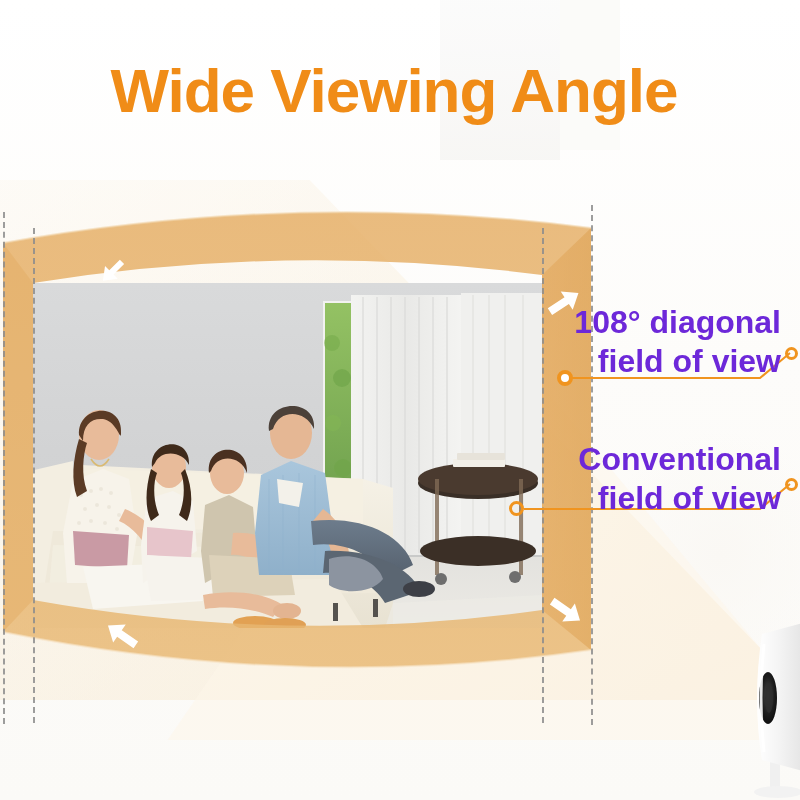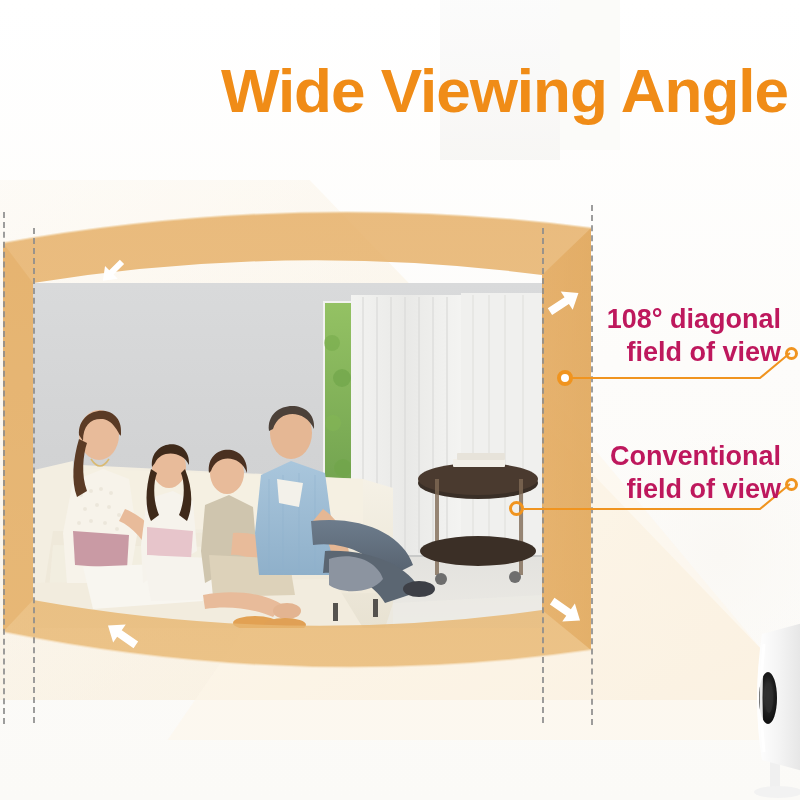--- a/index.html
+++ b/index.html
@@ -14,21 +14,21 @@
       background:
         linear-gradient(180deg,#ffffff 0%,#fdfcfa 45%,#fbfaf7 100%);}
   .bg-window{position:absolute;left:440px;top:-10px;width:120px;height:170px;
       background:linear-gradient(180deg,#fbfbfb,#f6f5f3);opacity:.85;}
   .bg-window2{position:absolute;left:560px;top:0px;width:60px;height:150px;
       background:#fafaf8;opacity:.8;}
   .bg-soft{position:absolute;left:600px;top:430px;width:200px;height:250px;
       background:radial-gradient(ellipse at 60% 50%,#faf8f4 0%,rgba(250,248,244,0) 70%);}
 
   
-  .title{position:absolute;left:0;top:60px;width:788px;text-align:right;
+  .title{position:absolute;left:0;top:60px;width:788px;text-align:center;
       color:#f08c17;font-size:62px;font-weight:bold;letter-spacing:-1px;
       font-family:"Liberation Sans","DejaVu Sans",sans-serif;
       line-height:1;white-space:nowrap;}
 
   
   .cone{position:absolute;left:0;top:180px;width:800px;height:560px;
       pointer-events:none;}
 
   
   .wa-overlay{position:absolute;left:0;top:180px;width:620px;height:520px;}
@@ -48,22 +48,22 @@
   
   .lead{position:absolute;pointer-events:none;}
   .dot-filled{position:absolute;width:16px;height:16px;border-radius:50%;
       background:#ffffff;border:4px solid #f0941f;box-sizing:border-box;}
   .ring{position:absolute;width:15px;height:15px;border-radius:50%;
       background:transparent;border:3px solid #f0941f;box-sizing:border-box;}
   .ring-sm{position:absolute;width:13px;height:13px;border-radius:50%;
       background:transparent;border:3px solid #f0941f;box-sizing:border-box;}
 
   
-  .callout{position:absolute;color:#be185d;font-weight:bold;
-      font-size:27px;line-height:1.22;text-align:right;
+  .callout{position:absolute;color:#6d28d9;font-weight:bold;
+      font-size:32px;line-height:1.22;text-align:right;
       font-family:"Liberation Sans","DejaVu Sans",sans-serif;white-space:nowrap;}
   .callout .l1,.callout .l2{display:block;}
   .c1{left:396px;top:303px;width:385px;}
   .c2{left:396px;top:440px;width:385px;}
 
   
   .camera{position:absolute;right:-6px;bottom:0px;width:62px;height:190px;}
 </style>
 </head>
 <body>

